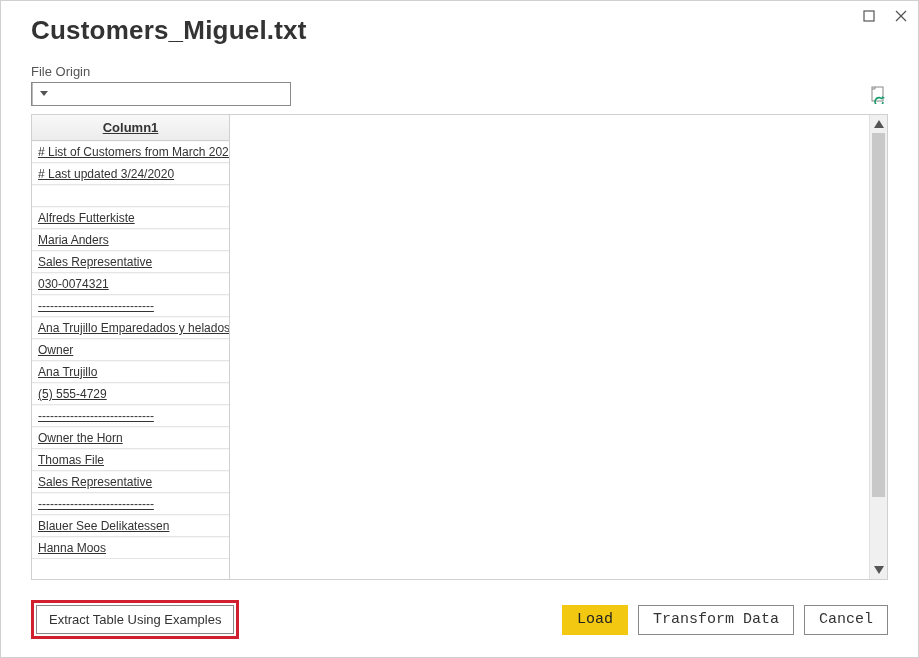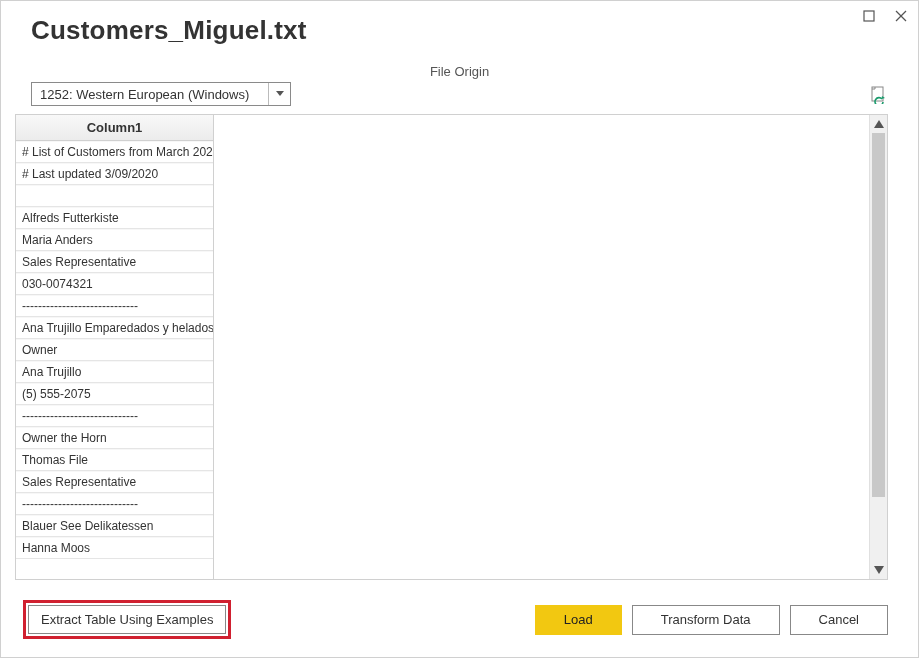--- a/index.html
+++ b/index.html
@@ -42,21 +42,20 @@
     font-size: 26px;
     font-weight: 700;
     color: #333;
     padding: 14px 30px 0 30px;
     letter-spacing: 0.2px;
   }
   .field-label {
     font-size: 13px;
     color: #555;
     padding: 18px 30px 3px 30px;
-    text-align: center;
   }
   .top-row {
     display: flex;
     align-items: flex-end;
     padding: 0 30px 0 30px;
     justify-content: space-between;
   }
   .select-box {
     border: 1px solid #8a8a8a;
     height: 24px;
@@ -83,26 +82,27 @@
     border-left: 1px solid #bbb;
   }
   .select-arrow svg { fill: #555; }
   .refresh-icon {
     width: 18px;
     height: 18px;
     cursor: pointer;
     margin-bottom: 2px;
   }
   .preview-area {
-    margin: 8px 30px 0 14px;
+    margin: 8px 30px 0 30px;
     border: 1px solid #d0d0d0;
     height: 466px;
     position: relative;
     display: flex;
     overflow: hidden;
+    text-decoration: underline;
   }
   .data-col {
     width: 198px;
     border-right: 1px solid #d0d0d0;
     flex: 0 0 auto;
     background: #fff;
   }
   .data-empty {
     flex: 1;
     background: #fff;
@@ -152,21 +152,21 @@
   .sb-thumb {
     position: absolute;
     left: 2px;
     right: 2px;
     top: 0;
     height: 85%;
     background: #c8c8c8;
   }
   .footer {
     position: absolute;
-    left: 22px;
+    left: 30px;
     right: 30px;
     bottom: 18px;
     display: flex;
     align-items: center;
     justify-content: space-between;
   }
   .footer-left .btn-outline {
     border: 1px solid #888;
     background: #fff;
     font-size: 13px;
@@ -179,26 +179,27 @@
     padding: 2px;
     display: inline-block;
   }
   .footer-right {
     display: flex;
     gap: 10px;
   }
   .btn {
     min-width: 64px;
     height: 30px;
-    padding: 0 28px;
-    font-size: 13px;
+    padding: 0 14px;
+    font-size: 15px;
     border: 1px solid #888;
     background: #fff;
     cursor: pointer;
     color: #333;
+    font-family: Liberation Mono, monospace;
   }
   .btn-primary {
     background: #f2c811;
     border-color: #f2c811;
     color: #222;
     font-weight: 400;
   }
 </style>
 </head>
 <body>
@@ -218,52 +219,51 @@
         </svg>
     </div>
   </div>
 
   <div class="dialog-title">Customers_Miguel.txt</div>
 
   <div class="field-label">File Origin</div>
 
   <div class="top-row">
     <div class="select-box">
-      <div class="select-text">1252: Western European (Windows)</div>
       <div class="select-arrow">
         <svg width="8" height="6" viewBox="0 0 8 6">
             <polygon points="0,0 8,0 4,5"></polygon>
           </svg>
       </div>
     </div>
     <div class="refresh-icon">
       <svg width="18" height="18" viewBox="0 0 18 18">
         <rect x="2" y="1" width="11" height="14" fill="none" stroke="#888" stroke-width="1"></rect>
         <polyline points="5,1 5,3 2,3" fill="none" stroke="#888" stroke-width="1"></polyline>
         <path d="M12 13 a4 4 0 1 0 1 3" fill="none" stroke="#1a9b6c" stroke-width="1.6"></path>
         <polygon points="12,10 15,12 11.5,13" fill="#1a9b6c"></polygon>
       </svg>
     </div>
   </div>
 
   <div class="preview-area">
     <div class="data-col">
       <div class="col-header">Column1</div>
       <div class="cell"># List of Customers from March 2020</div>
-      <div class="cell"># Last updated 3/09/2020</div>
+      <div class="cell"># Last updated 3/24/2020</div>
       <div class="cell"></div>
       <div class="cell">Alfreds Futterkiste</div>
       <div class="cell">Maria Anders</div>
       <div class="cell">Sales Representative</div>
       <div class="cell">030-0074321</div>
       <div class="cell">-----------------------------</div>
       <div class="cell">Ana Trujillo Emparedados y helados</div>
       <div class="cell">Owner</div>
       <div class="cell">Ana Trujillo</div>
-      <div class="cell">(5) 555-2075</div>
+      <div class="cell">(5) 555-4729</div>
       <div class="cell">-----------------------------</div>
       <div class="cell">Owner the Horn</div>
       <div class="cell">Thomas File</div>
       <div class="cell">Sales Representative</div>
       <div class="cell">-----------------------------</div>
       <div class="cell">Blauer See Delikatessen</div>
       <div class="cell">Hanna Moos</div>
     </div>
     <div class="data-empty"></div>
     <div class="scrollbar">

